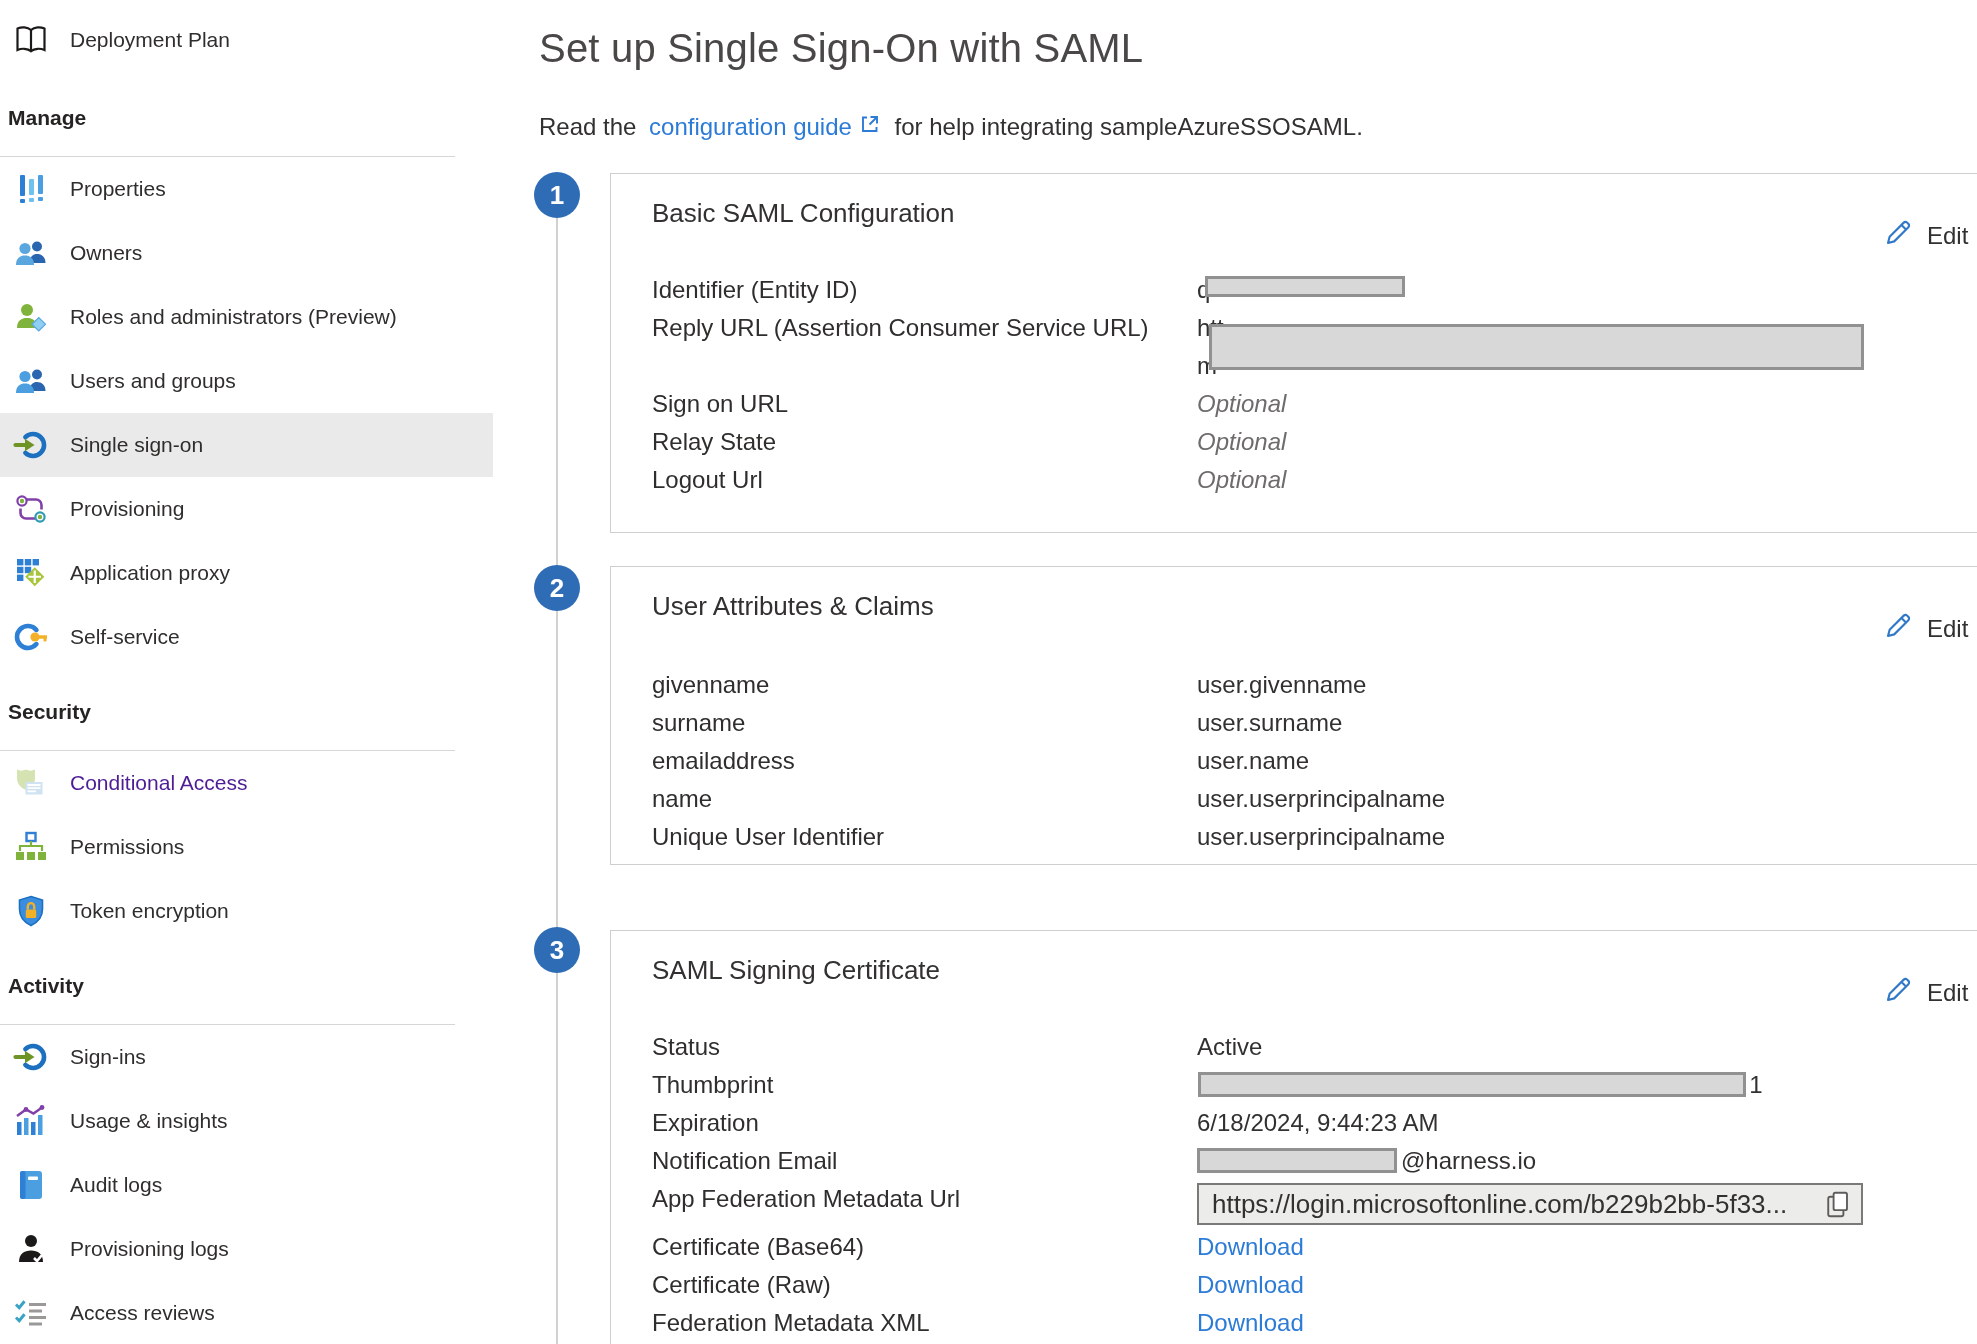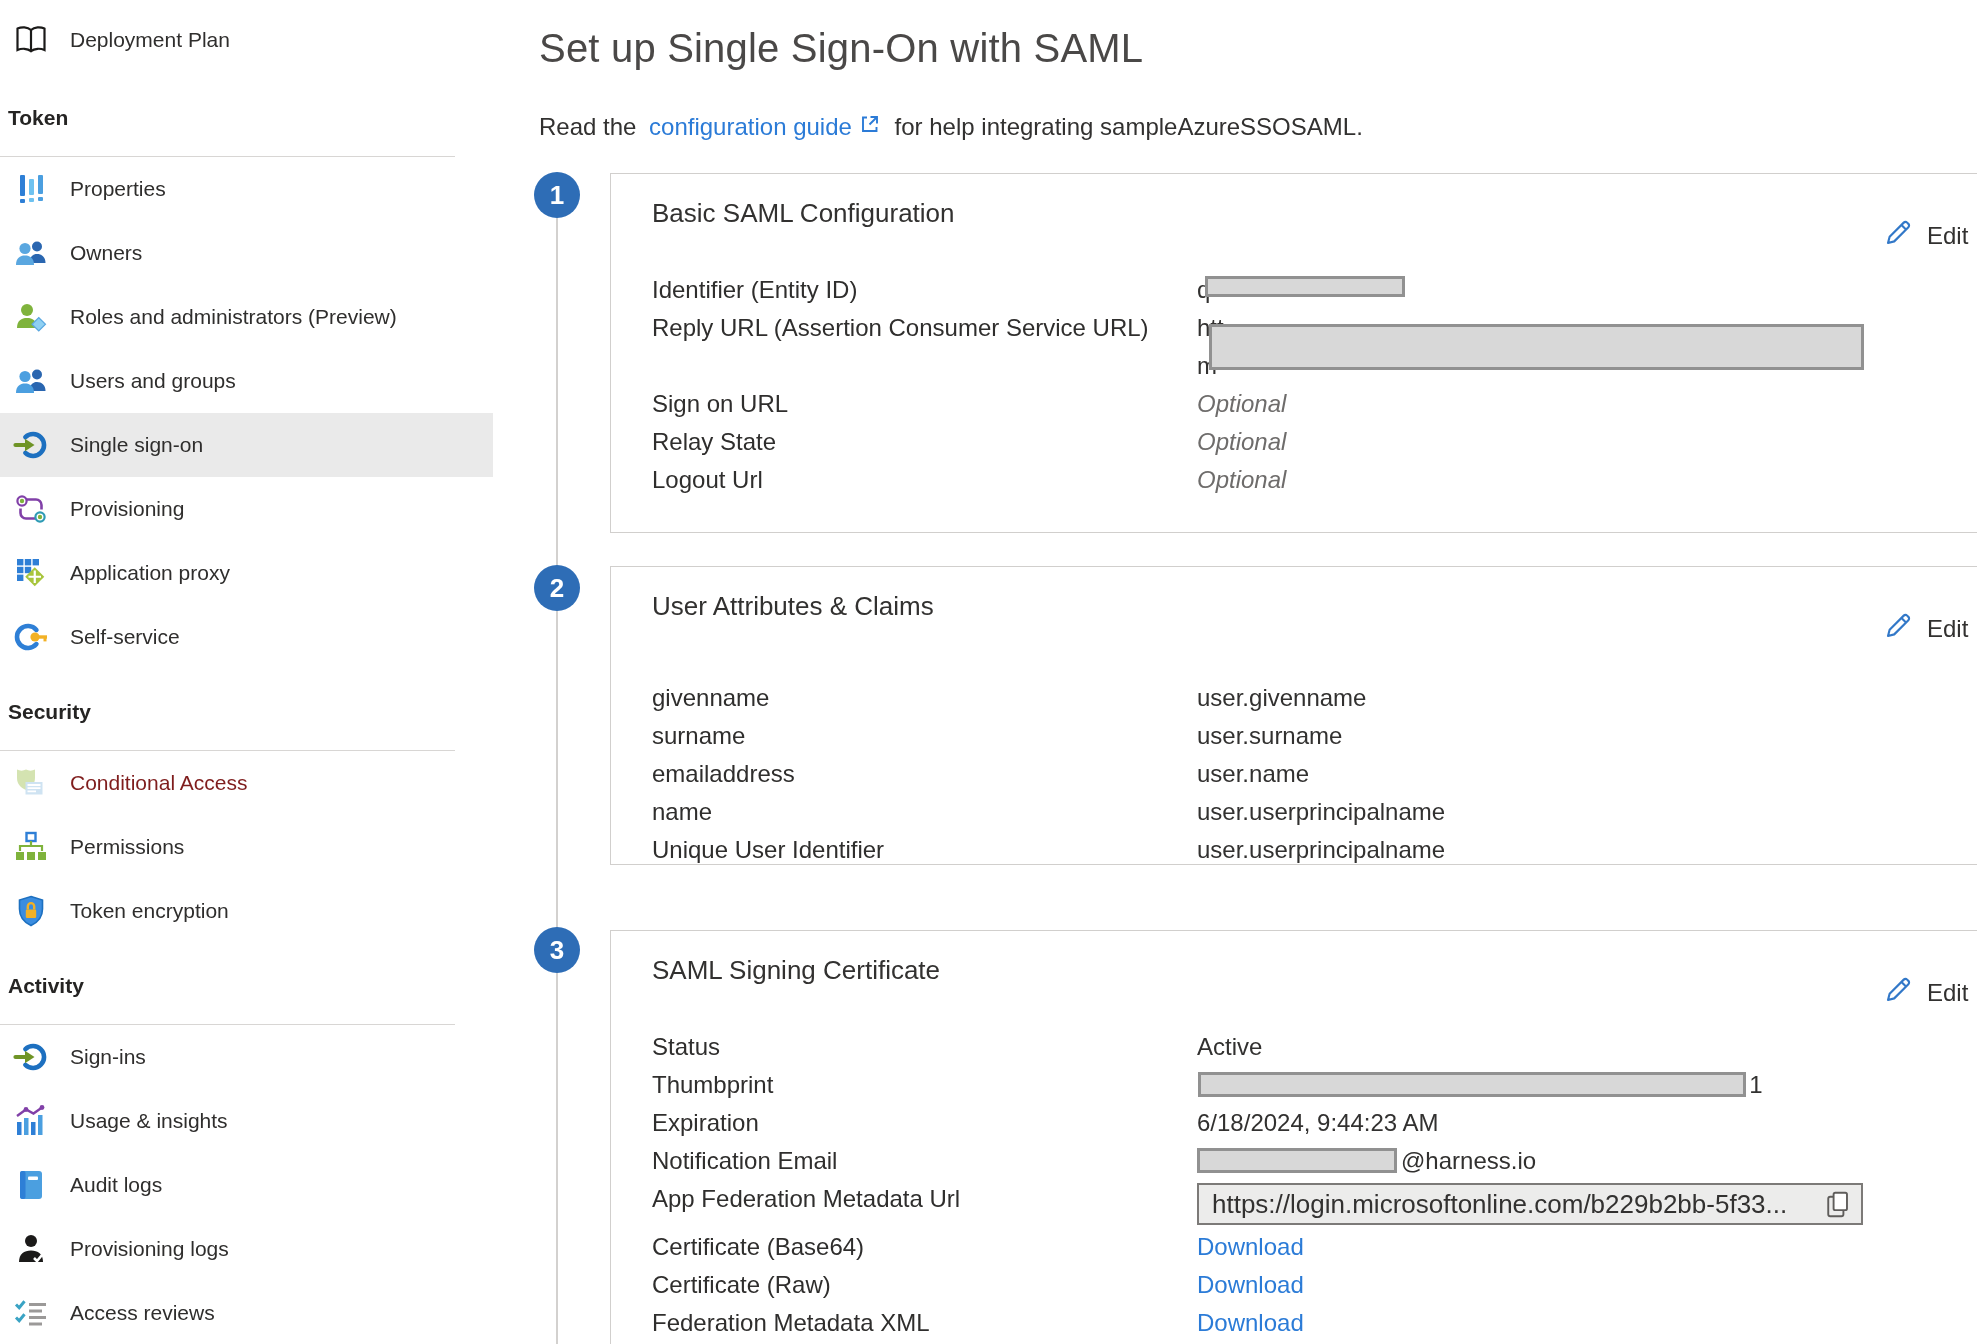--- a/index.html
+++ b/index.html
@@ -5,21 +5,21 @@
   * { margin:0; padding:0; box-sizing:border-box; }
   html,body { width:1977px; height:1344px; background:#fff; overflow:hidden;
     font-family:"Liberation Sans", sans-serif; color:#323130; }
 
   
   .sidebar { position:absolute; left:0; top:0; width:493px; height:1344px; background:#fff; padding-top:8px; }
   .side-item { height:64px; display:flex; align-items:center; padding-left:12px; gap:20px;
     font-size:21px; color:#2f2e2d; cursor:pointer; }
   .side-item .ic { width:38px; height:38px; flex:none; display:flex; align-items:center; justify-content:center; }
   .side-item.selected { background:#eaeaea; }
-  .side-item.disabled { color:#7f1d1d; cursor:default; }
+  .side-item.disabled { color:#4c1d95; cursor:default; }
   .section-header { display:flex; align-items:end; padding-left:8px; font-size:21px; font-weight:700;
     color:#252423; border-bottom:1px solid #d8d6d4; margin-right:38px; }
   .section-header.first { margin-top:14px; height:71px; padding-bottom:26px; }
   .section-header.later { height:82px; padding-bottom:26px; }
 
   
   .main { position:absolute; left:493px; top:0; width:1484px; height:1114px; }
   .page-title { position:absolute; left:46px; top:26px; font-size:40px; font-weight:300; color:#4a4847; letter-spacing:.2px; }
   .intro { position:absolute; left:46px; top:112px; font-size:24px; color:#323130; display:flex; align-items:center; gap:6px; white-space:pre; }
   .intro a { color:#2b7bd7; text-decoration:none; cursor:pointer; }
@@ -31,21 +31,21 @@
 
   .card { position:absolute; left:117px; width:1380px; background:#fff; border:1.5px solid #d1cfcd; z-index:1; }
   .card.c1 { top:173px; height:360px; }
   .card.c2 { top:566px; height:299px; }
   .card.c3 { top:930px; height:500px; }
   .c-head { position:absolute; top:24px; left:41px; font-size:26px; color:#323130; }
   .edit { position:absolute; top:44px; left:1272px; display:flex; align-items:center; gap:14px;
     font-size:24px; color:#323130; cursor:pointer; }
 
   .c-rows { position:absolute; left:41px; right:40px; font-size:24px; }
-  .c1 .c-rows { top:97px; } .c2 .c-rows { top:112px; } .c3 .c-rows { top:97px; }
+  .c1 .c-rows { top:97px; } .c2 .c-rows { top:99px; } .c3 .c-rows { top:97px; }
   .row { display:flex; }
   .row .lbl { width:545px; flex:none; line-height:38px; color:#2f2e2d; }
   .row .val { flex:1; line-height:38px; position:relative; }
   .optional { font-style:italic; color:#6e6c6b; }
   .dl { color:#2b7bd7; cursor:pointer; }
 
   
   .redact-bar { position:absolute; background:#d8d8d8; border:3px solid #919191; }
   .bar-identifier { left:8px; top:5px; width:200px; height:21px; }
   .bar-reply { left:12px; top:15px; width:655px; height:46px; }
@@ -68,21 +68,21 @@
     <span class="ic">
       <svg width="36" height="36" viewBox="0 0 36 36">
           <path d="M18 8 C14.5 4.8 8.5 4.8 4.5 6.6 V28 C8.5 26.2 14.5 26.2 18 29.2 C21.5 26.2 27.5 26.2 31.5 28 V6.6 C27.5 4.8 21.5 4.8 18 8 Z" fill="#fff" stroke="#1b1a19" stroke-width="2.2"></path>
           <path d="M18 8 V29.2" stroke="#1b1a19" stroke-width="2.2"></path>
         </svg>
     </span>
     <span>Deployment Plan</span>
   </div>
 
   <div class="section-header first">
-    <span>Token</span>
+    <span>Manage</span>
   </div>
 
   <div class="side-item">
     <span class="ic">
       <svg width="36" height="36" viewBox="0 0 36 36">
           <rect x="7" y="4" width="5" height="21" rx="1" fill="#2e7fd6"></rect>
           <rect x="7" y="28" width="5" height="4" rx="1" fill="#2e7fd6"></rect>
           <rect x="16" y="8" width="5" height="16" rx="1" fill="#6ec2f0"></rect>
           <rect x="16" y="27" width="5" height="4" rx="1" fill="#6ec2f0"></rect>
           <rect x="25" y="4" width="5" height="19" rx="1" fill="#4b9fe0"></rect>

